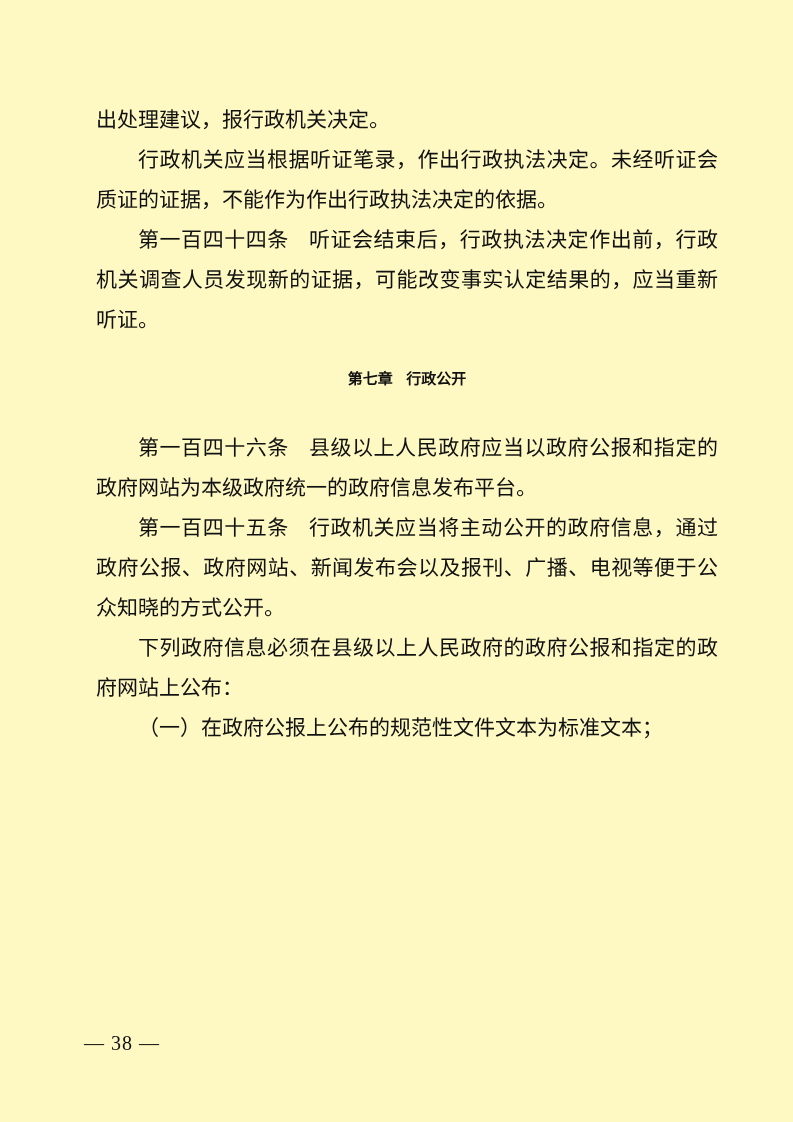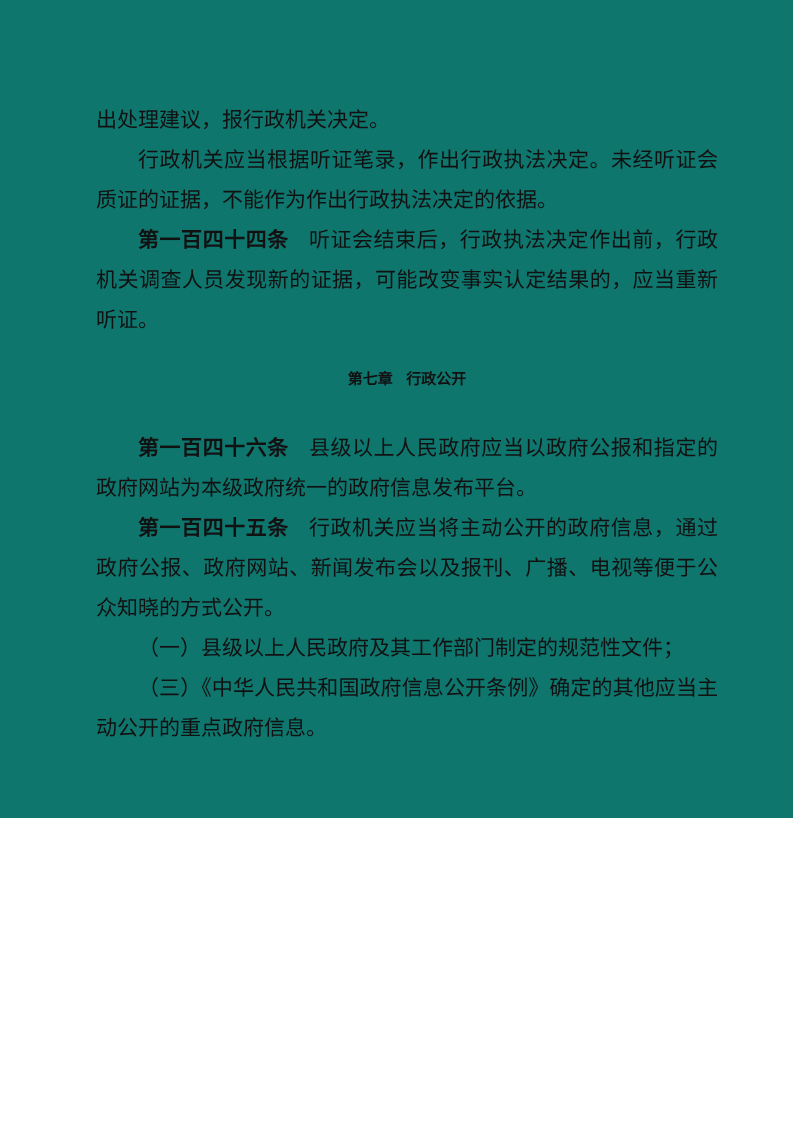--- a/index.html
+++ b/index.html
@@ -3,22 +3,22 @@
 <meta charset="utf-8">
 <style>
   html, body {
     margin: 0;
     padding: 0;
     background: #ffffff;
   }
   .page {
     position: relative;
     width: 793px;
-    height: 818px;
-    background: #0f766e;
+    height: 1122px;
+    background: #fef9c3;
     overflow: hidden;
     font-family: "Liberation Serif", "DejaVu Serif", serif;
     color: #111111;
   }
   .content {
     position: absolute;
     left: 96px;
     top: 100px;
     width: 622px;
   }
@@ -30,21 +30,21 @@
     text-justify: inter-ideograph;
     word-break: normal;
   }
   p.para-indent {
     text-indent: 2em;
   }
   p.para-cont {
     text-indent: 0;
   }
   .article-no {
-    font-weight: bold;
+    font-weight: normal;
     font-family: "Liberation Sans", "DejaVu Sans", sans-serif;
     margin-right: 0.95em;
   }
   .chapter {
     margin: 19px 0 29px 0;
     font-size: 15px;
     line-height: 40px;
     font-weight: bold;
     font-family: "Liberation Sans", "DejaVu Sans", sans-serif;
     text-align: center;
@@ -74,23 +74,23 @@
     <p class="para-indent">行政机关应当根据听证笔录，作出行政执法决定。未经听证会质证的证据，不能作为作出行政执法决定的依据。</p>
 
     <p class="para-indent"><span class="article-no">第一百四十四条</span><span>听证会结束后，行政执法决定作出前，行政机关调查人员发现新的证据，可能改变事实认定结果的，应当重新听证。</span></p>
 
     <h2 class="chapter"><span>第七章</span><span class="chapter-title">行政公开</span></h2>
 
     <p class="para-indent"><span class="article-no">第一百四十六条</span><span>县级以上人民政府应当以政府公报和指定的政府网站为本级政府统一的政府信息发布平台。</span></p>
 
     <p class="para-indent"><span class="article-no">第一百四十五条</span><span>行政机关应当将主动公开的政府信息，通过政府公报、政府网站、新闻发布会以及报刊、广播、电视等便于公众知晓的方式公开。</span></p>
 
+    <p class="para-indent">下列政府信息必须在县级以上人民政府的政府公报和指定的政府网站上公布：</p>
 
-    <p class="para-indent">（一）县级以上人民政府及其工作部门制定的规范性文件；</p>
+    <p class="para-indent">（一）在政府公报上公布的规范性文件文本为标准文本；</p>
 
 
-    <p class="para-indent">（三）《中华人民共和国政府信息公开条例》确定的其他应当主动公开的重点政府信息。</p>
 
 
   </div>
 
   <div class="footer">— 38 —</div>
 </div>
 
 </body></html>

